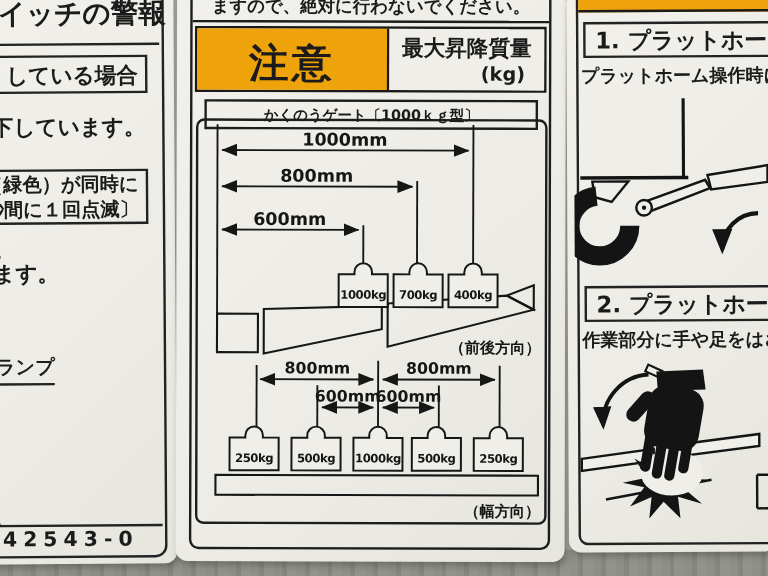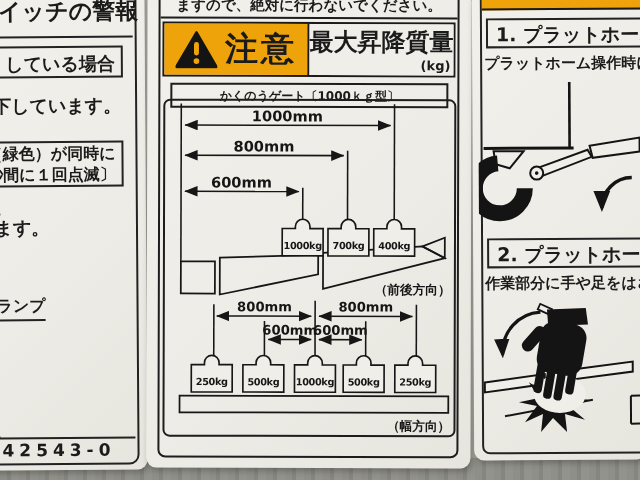--- a/index.html
+++ b/index.html
@@ -56,31 +56,31 @@
   <div class="abs jp" style="left:-6px;top:452px;width:150px;font-size:17px;letter-spacing:5px;text-align:left;">3-42543-0</div>
 </div>
 
 <div class="paper clip" style="left:147px;top:-8px;width:324px;height:476px;transform:rotate(0.15deg);">
   <div class="abs" style="left:11px;top:-14px;width:301px;height:480px;border:2px solid #1d1d1d;border-radius:8px;box-sizing:border-box;"></div>
 
   <div class="abs jp" style="left:13px;top:4px;width:297px;font-size:14.5px;text-align:center;">ますので、絶対に行わないでください。</div>
   <div class="abs" style="left:13px;top:25px;width:297px;height:2px;background:#1d1d1d;"></div>
 
   <div class="abs" style="left:15px;top:30px;width:293px;height:55px;border:2.5px solid #1a1a1a;box-sizing:border-box;display:flex;">
-    <div style="width:158px;background:#efa30b;display:flex;align-items:center;justify-content:center;gap:8px;border-right:2.5px solid #1a1a1a;">
+    <div style="width:158px;background:#efa30b;display:flex;align-items:center;justify-content:center;gap:8px;border-right:2.5px solid #1a1a1a;flex-direction:column;">
       <svg width="42" height="38" viewBox="0 0 44 40">
         <polygon points="22,2 43,38 1,38" fill="#141414" stroke="#141414" stroke-width="3" stroke-linejoin="round"></polygon>
         <rect x="19.4" y="12" width="5.2" height="14" rx="2.5" fill="#efa30b"></rect>
         <circle cx="22" cy="32" r="3" fill="#efa30b"></circle>
       </svg>
       <span class="jp" style="font-size:33px;letter-spacing:3px;">注意</span>
     </div>
     <div style="flex:1;background:#efeee8;display:flex;flex-direction:column;justify-content:center;align-items:center;">
-      <span class="jp" style="font-size:24px;">最大昇降質量</span>
-      <span class="jp" style="font-size:13px;align-self:flex-end;padding-right:3px;">(kg)</span>
+      <span class="jp" style="font-size:18px;">最大昇降質量</span>
+      <span class="jp" style="font-size:16px;align-self:flex-end;padding-right:16px;">(kg)</span>
     </div>
   </div>
 
   <div class="abs jp" style="left:23px;top:91px;width:278px;height:25px;border:2px solid #1d1d1d;box-sizing:border-box;font-size:12px;line-height:22px;text-align:center;">かくのうゲート〔1000ｋｇ型〕</div>
 
   <div class="abs" style="left:16px;top:107px;width:293px;height:338px;border:2px solid #1d1d1d;border-radius:7px;box-sizing:border-box;">
     <svg viewBox="0 0 292 343" width="289" height="334">
       <defs>
         <marker id="ah" viewBox="0 0 10 8" refX="9.5" refY="4" markerWidth="8.5" markerHeight="7" orient="auto-start-reverse">
           <path d="M0,0 L10,4 L0,8 Z" fill="#161616"></path>

